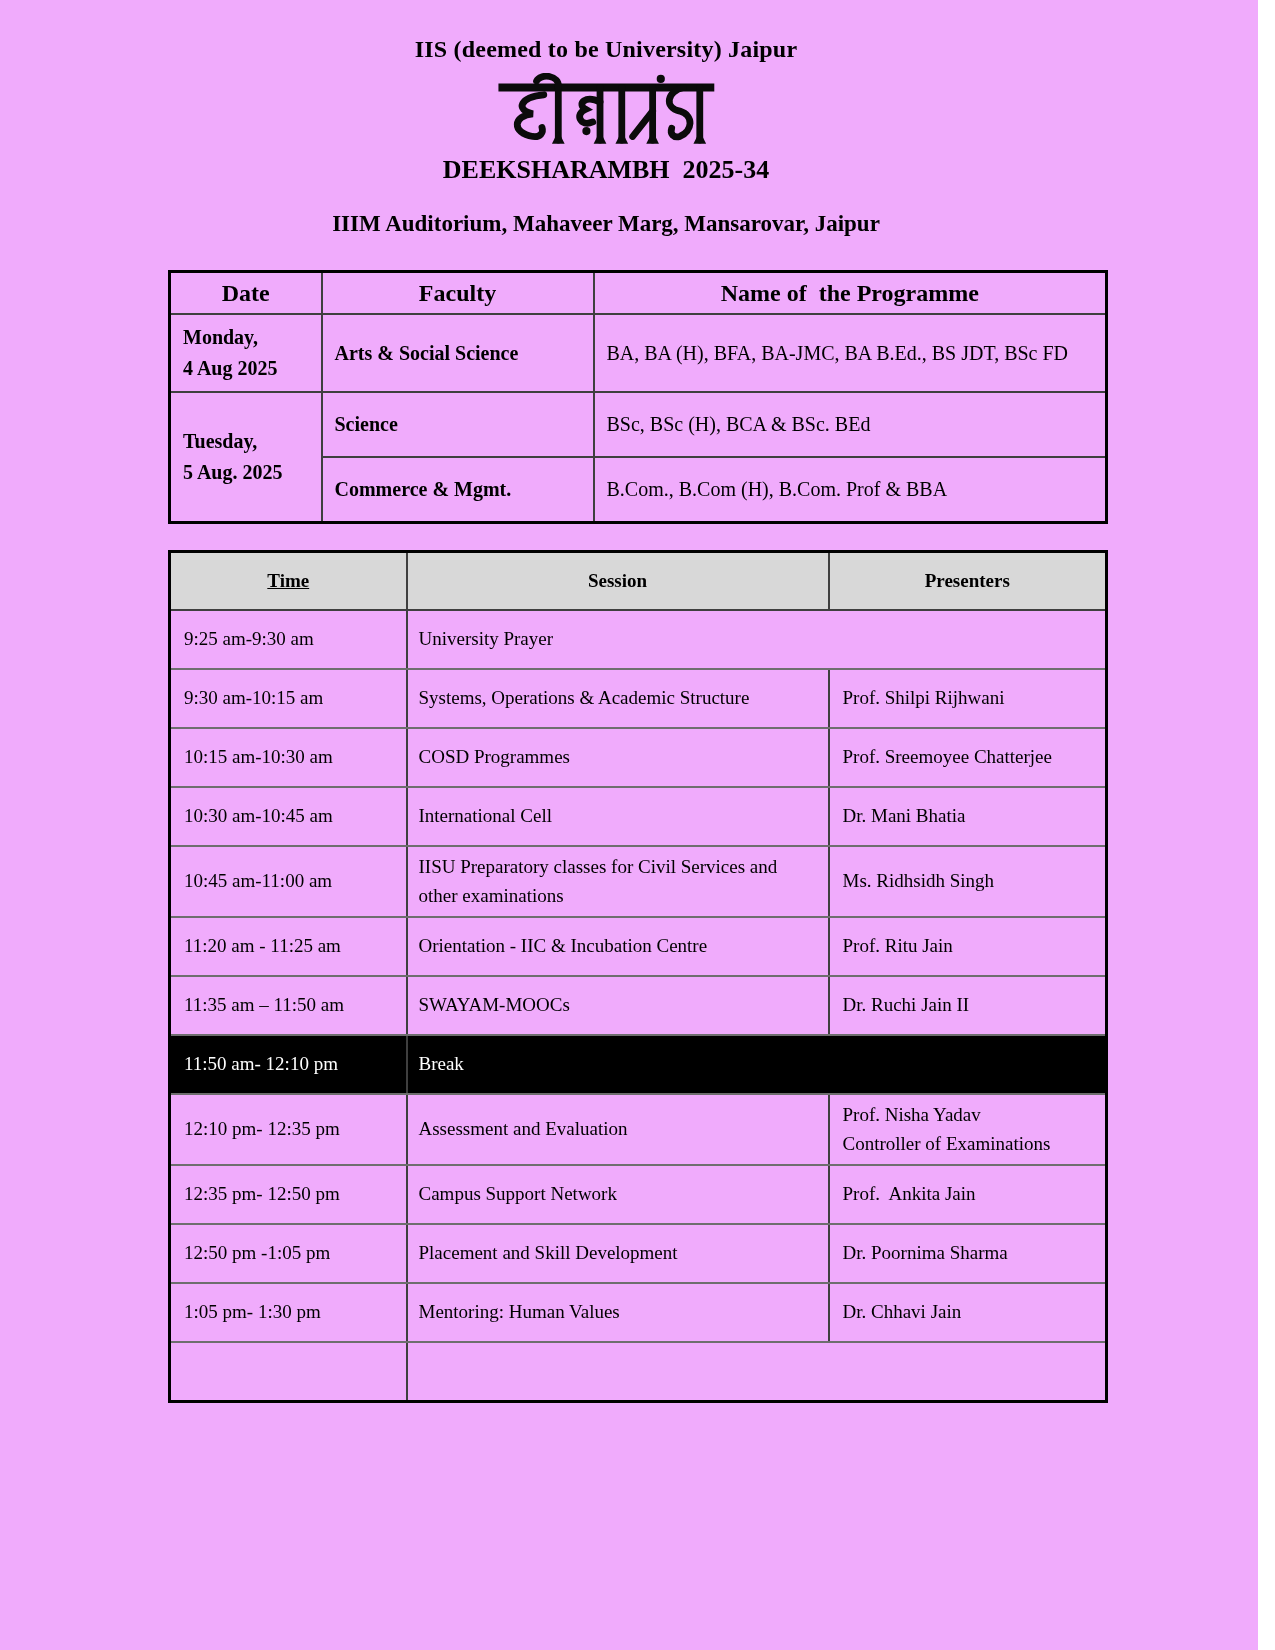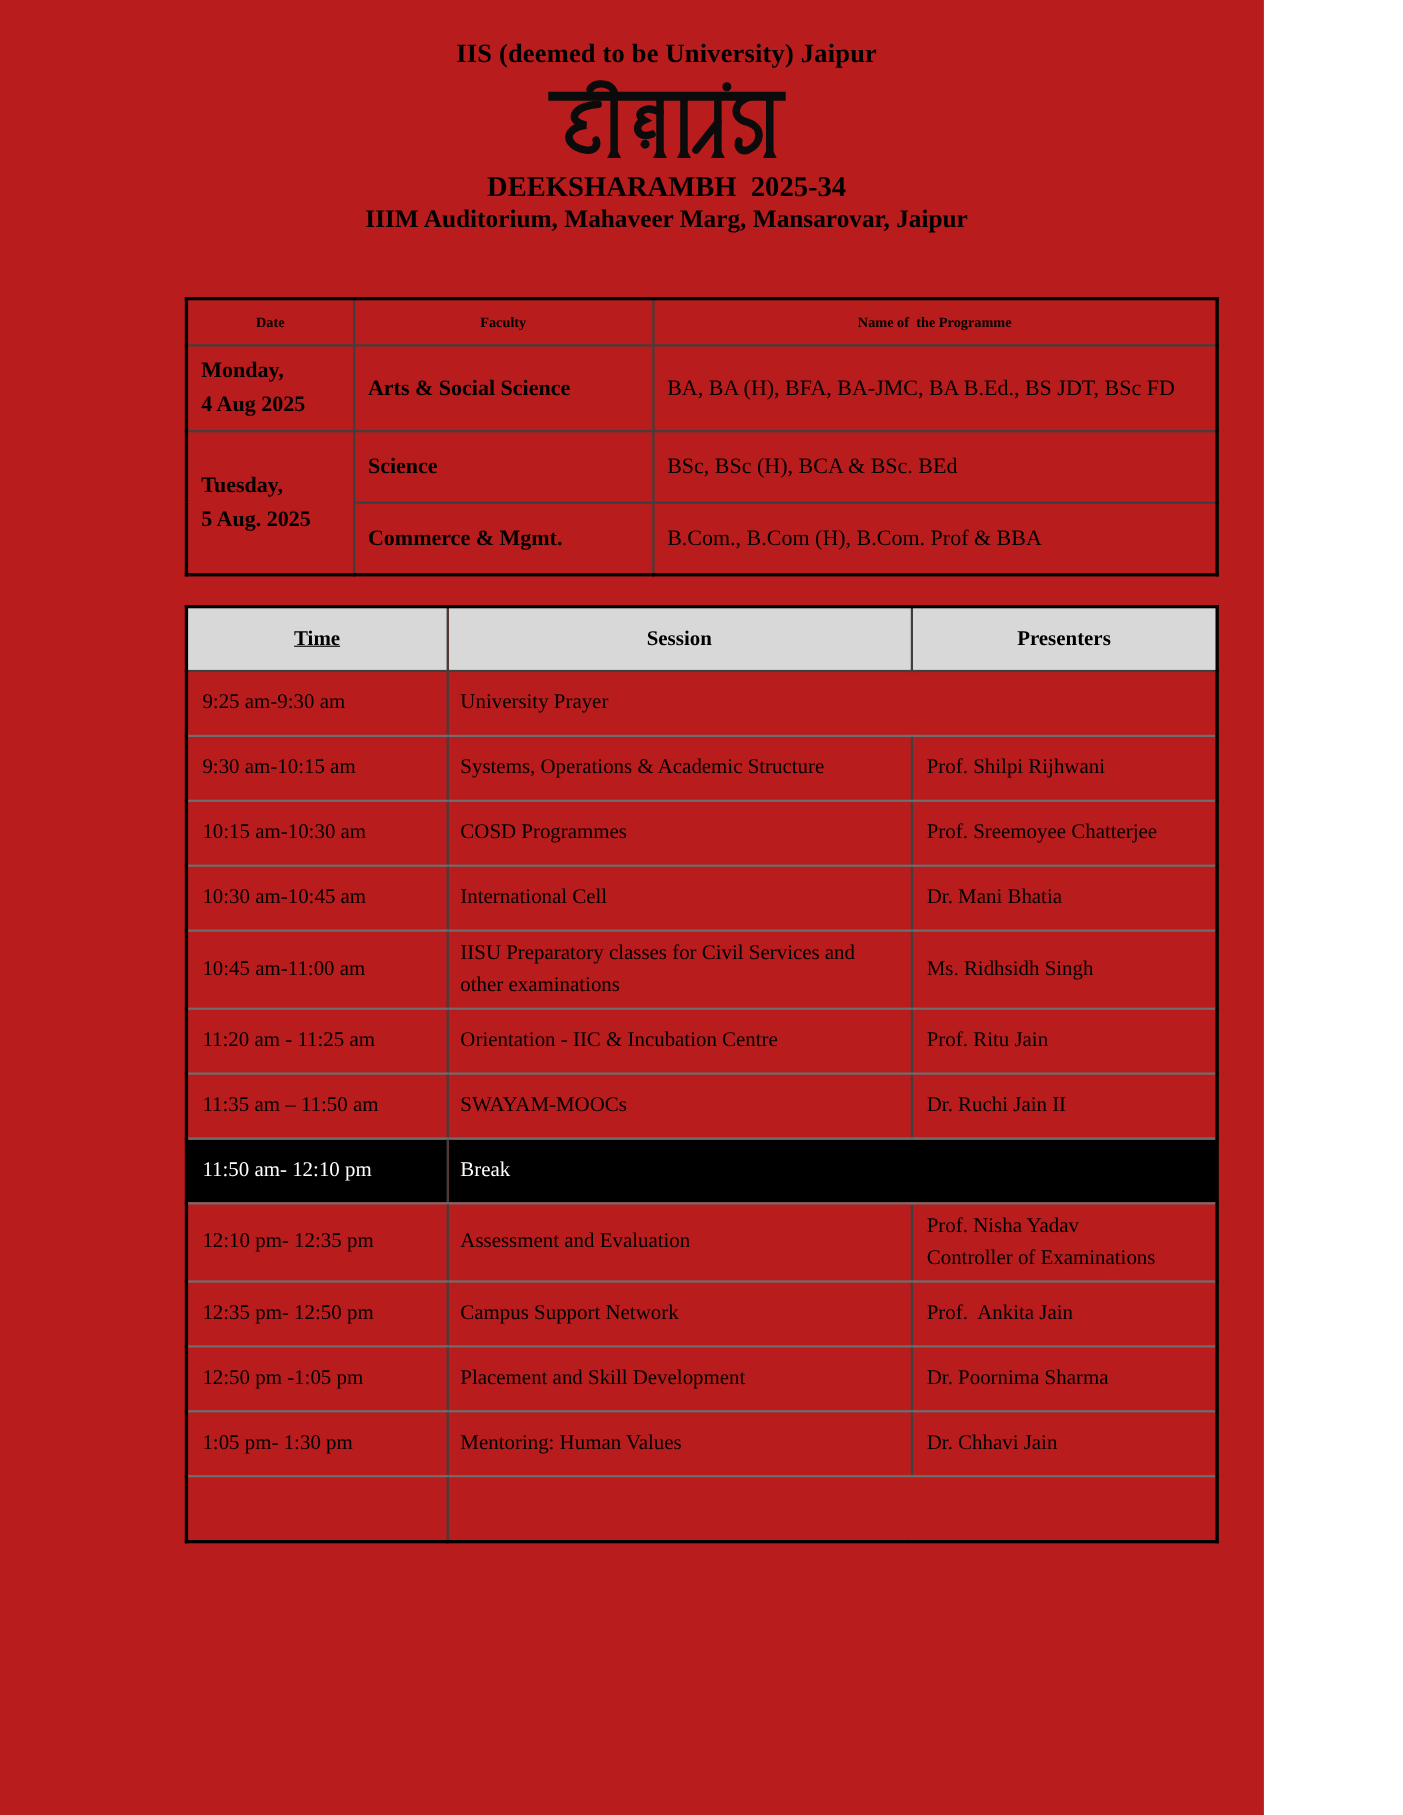--- a/index.html
+++ b/index.html
@@ -1,47 +1,47 @@
 <!DOCTYPE html>
 <html><head>
 <meta charset="utf-8">
 <style>
   html,body{margin:0;padding:0;background:#ffffff;}
   .page{
     position:relative;
-    width:1149px;height:1650px;
-    background:#b91c1c;
+    width:1258px;height:1650px;
+    background:#f0abfc;
     font-family:"Liberation Serif","DejaVu Serif",serif;
     color:#000;
     overflow:hidden;
   }
   
   .header-block{
     position:absolute;top:36px;left:0;width:1212px;
     text-align:center;
   }
   .institution{font-size:24px;font-weight:bold;letter-spacing:.2px;}
   .hindi-wrap{margin-top:10px;height:80px;}
   .hindi-wrap svg{height:78px;}
   .event-title{font-size:26px;font-weight:bold;margin-top:2px;white-space:pre;}
-  .venue{font-size:23px;font-weight:bold;margin-top:1px;}
+  .venue{font-size:23px;font-weight:bold;margin-top:26px;}
 
   
   table{border-collapse:collapse;table-layout:fixed;}
   td,th{white-space:pre-wrap;overflow:hidden;}
 
   
   .t1{
     position:absolute;left:168px;top:270px;width:937px;
     border:3px solid #000;
     font-size:20px;
   }
   .t1 th{
     border:2px solid #3f3f3f;
-    height:38px;font-size:13px;font-weight:bold;text-align:center;
+    height:38px;font-size:24px;font-weight:bold;text-align:center;
   }
   .t1 td{
     border:2px solid #3f3f3f;
     vertical-align:middle;padding:4px 8px 4px 12px;
   }
   .t1 .col-date{width:152px;}
   .t1 .col-faculty{width:272px;}
   .t1 .col-prog{width:513px;}
   .t1 td.d-cell,.t1 td.f-cell{font-weight:bold;}
   .t1 td.d-cell{line-height:1.55;}

